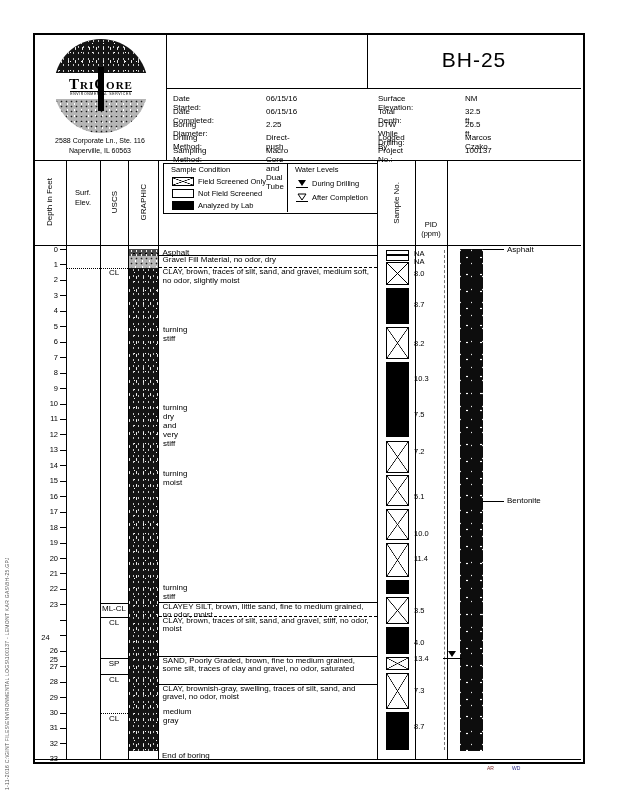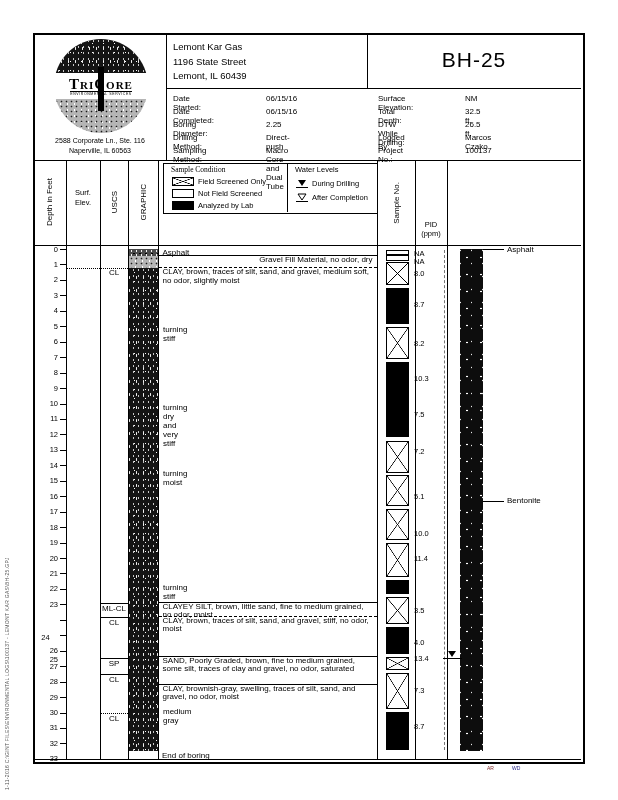--- a/index.html
+++ b/index.html
@@ -68,25 +68,20 @@
       <div class="tagline">ENVIRONMENTAL SERVICES</div>
     </div>
     <div class="abs pat-gravel" style="left:0;top:60px;width:94px;height:34px;"></div>
     <div class="abs" style="left:44px;top:28px;width:6px;height:44px;background:#000;"></div>
   </div>
   <div class="abs" style="left:36px;top:136px;width:128px;text-align:center;font-size:7px;line-height:9.5px;">
     <div>2588 Corporate Ln., Ste. 116</div>
     <div>Naperville, IL 60563</div>
   </div>
 
-  <div class="abs" style="left:173px;top:40px;font-size:9.5px;line-height:14.5px;">
-    <div>Lemont Kar Gas</div>
-    <div>1196 State Street</div>
-    <div>Lemont, IL 60439</div>
-  </div>
 
   <div class="abs" style="left:367px;top:48px;width:214px;text-align:center;font-size:21px;letter-spacing:1px;">BH-25</div>
 
   <div class="abs" id="details-area" style="left:0;top:0;">
       <div class="hdr-label" style="position: absolute; left: 173px; top: 94px;">Date Started:</div>
       <div class="hdr-label" style="position: absolute; left: 266px; top: 94px;">06/15/16</div>
       <div class="hdr-label" style="position: absolute; left: 173px; top: 107px;">Date Completed:</div>
       <div class="hdr-label" style="position: absolute; left: 266px; top: 107px;">06/15/16</div>
       <div class="hdr-label" style="position: absolute; left: 173px; top: 120px;">Boring Diameter:</div>
       <div class="hdr-label" style="position: absolute; left: 266px; top: 120px;">2.25</div>
@@ -124,21 +119,21 @@
   <div class="abs center" style="left:377px;top:160px;width:38px;height:85px;">
     <span class="vtext hdr-label">Sample No.</span>
   </div>
   <div class="abs" style="left:415px;top:220px;width:32px;text-align:center;font-size:7.5px;line-height:9px;">
     <div>PID</div>
     <div>(ppm)</div>
   </div>
 
   <div class="abs" style="left:163px;top:163px;width:213px;height:49px;border:1px solid #000;"></div>
   <div class="vline" style="left:287px;top:163px;height:49px;"></div>
-  <div class="abs" style="left:171px;top:165px;font-size:7.5px;font-family:Liberation Serif, serif;">Sample Condition</div>
+  <div class="abs" style="left:171px;top:165px;font-size:7.5px;">Sample Condition</div>
   <div class="legend-item" style="left:172px;top:177px;">
     <span class="icon-rect xbox"></span>
     <span>Field Screened Only</span>
   </div>
   <div class="legend-item" style="left:172px;top:189px;">
     <span class="icon-rect emptybox"></span>
     <span>Not Field Screened</span>
   </div>
   <div class="legend-item" style="left:172px;top:201px;">
     <span class="icon-rect labbox"></span>
@@ -254,21 +249,21 @@
       <div class="uscs-box" style="position: absolute; left: 100px; top: 658.425px; width: 28px; height: 15.45px; border-top: 1px solid rgb(0, 0, 0);">
         <span>SP</span>
       </div>
       <div class="uscs-box" style="position: absolute; left: 100px; top: 673.875px; width: 28px; height: 38.625px; border-top: 1px solid rgb(0, 0, 0);">
         <span>CL</span>
       </div>
       <div class="uscs-box" style="position: absolute; left: 100px; top: 712.5px; width: 28px; height: 38.625px; border-top: 1px dotted rgb(0, 0, 0);">
         <span>CL</span>
       </div>
       <div class="desc-text" style="position: absolute; left: 158.5px; top: 249px; width: 218px; height: 6.9525px; border-bottom: 1px solid rgb(0, 0, 0);">Asphalt</div>
-      <div class="desc-text" style="position: absolute; left: 158.5px; top: 255.952px; width: 218px; height: 12.36px; border-bottom: 1px dashed rgb(0, 0, 0); text-align: right;">Gravel Fill Material, no odor, dry</div>
+      <div class="desc-text" style="position: absolute; left: 158.5px; top: 255.952px; width: 218px; height: 12.36px; border-bottom: 1px dashed rgb(0, 0, 0);">Gravel Fill Material, no odor, dry</div>
       <div class="desc-text" style="position: absolute; left: 158.5px; top: 268.312px; width: 218px; height: 334.492px; border-bottom: 1px solid rgb(0, 0, 0);">CLAY, brown, traces of silt, sand, and gravel, medium soft, no odor, slightly moist</div>
       <div class="desc-text" style="position: absolute; left: 158.5px; top: 602.805px; width: 218px; height: 13.905px; border-bottom: 1px dashed rgb(0, 0, 0);">CLAYEY SILT, brown, little sand, fine to medium grained, no odor, moist</div>
       <div class="desc-text" style="position: absolute; left: 158.5px; top: 616.71px; width: 218px; height: 40.17px; border-bottom: 1px solid rgb(0, 0, 0);">CLAY, brown, traces of silt, sand, and gravel, stiff, no odor, moist</div>
       <div class="desc-text" style="position: absolute; left: 158.5px; top: 656.88px; width: 218px; height: 27.81px; border-bottom: 1px solid rgb(0, 0, 0);">SAND, Poorly Graded, brown, fine to medium grained, some silt, traces of clay and gravel, no odor, saturated</div>
       <div class="desc-text" style="position: absolute; left: 158.5px; top: 684.69px; width: 218px; height: 66.435px;">CLAY, brownish-gray, swelling, traces of silt, sand, and gravel, no odor, moist</div>
       <div class="note" style="position: absolute; left: 163px; top: 325.34px;">turning stiff</div>
       <div class="note" style="position: absolute; left: 163px; top: 402.59px;">turning dry and very stiff</div>
       <div class="note" style="position: absolute; left: 163px; top: 469.025px;">turning moist</div>
       <div class="note" style="position: absolute; left: 163px; top: 583.355px;">turning stiff</div>
       <div class="note" style="position: absolute; left: 163px; top: 706.955px;">medium gray</div>

